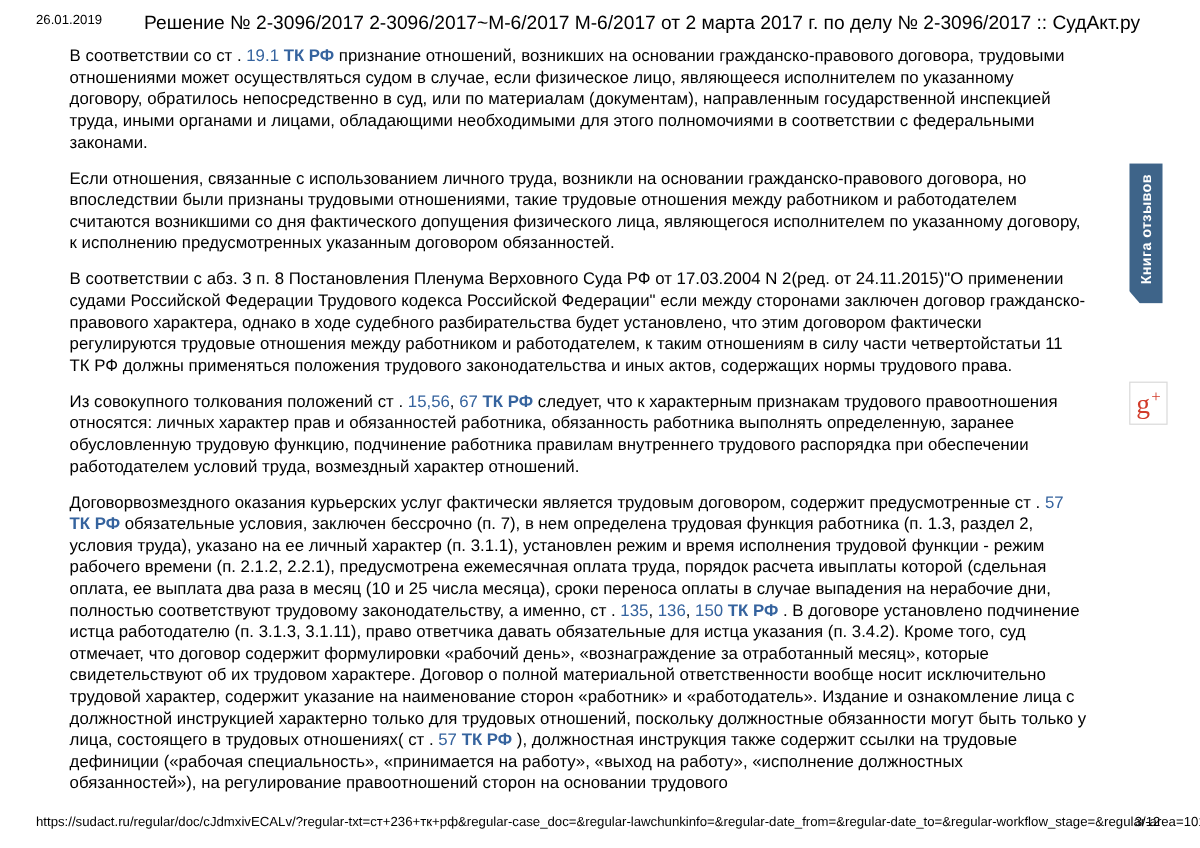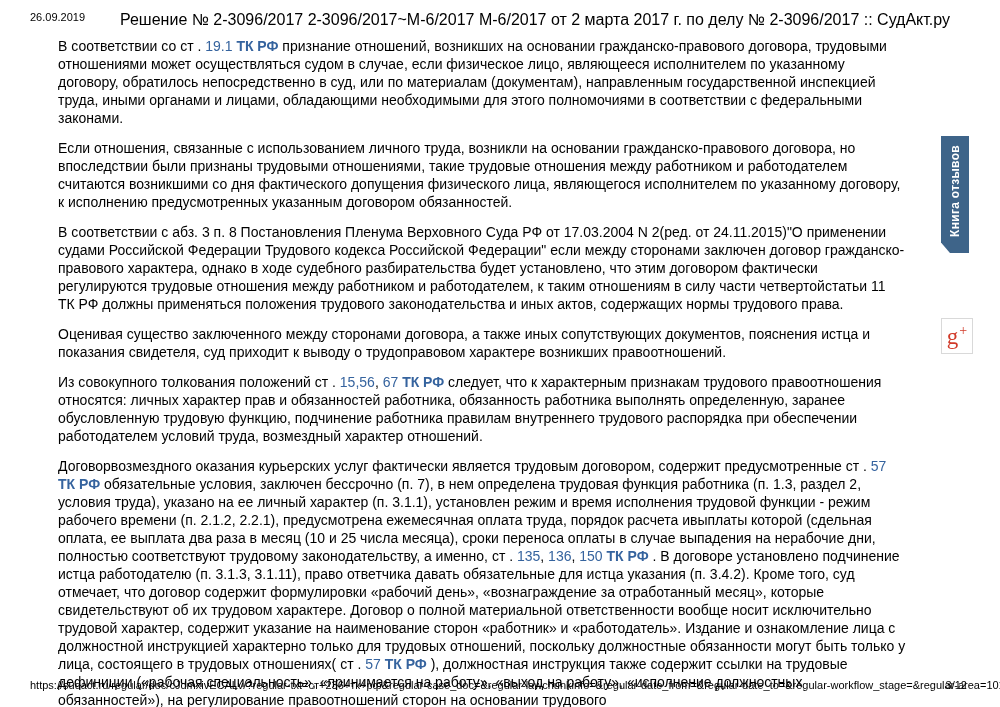--- a/index.html
+++ b/index.html
@@ -121,29 +121,28 @@
     color: #000;
     white-space: nowrap;
   }
 </style>
 </head>
 <body>
 
 <div class="page">
 
   <div>
-    <span class="hdr-date">26.09.2019</span>
+    <span class="hdr-date">26.01.2019</span>
     <span class="hdr-title">Решение № 2-3096/2017 2-3096/2017~М-6/2017 М-6/2017 от 2 марта 2017 г. по делу № 2-3096/2017 :: СудАкт.ру</span>
   </div>
 
   <div class="doc-body">
       <p><span class="">В соответствии со </span><span class="bold">ст</span><span class=""> . </span><a class="law-link">19.1 </a><a class="law-link bold">ТК РФ</a><span class=""> признание отношений, возникших на основании гражданско-правового договора, трудовыми отношениями может осуществляться судом в случае, если физическое лицо, являющееся исполнителем по указанному договору, обратилось непосредственно в суд, или по материалам (документам), направленным государственной инспекцией труда, иными органами и лицами, обладающими необходимыми для этого полномочиями в соответствии с федеральными законами.</span></p>
       <p><span class="">Если отношения, связанные с использованием личного труда, возникли на основании гражданско-правового договора, но впоследствии были признаны трудовыми отношениями, такие трудовые отношения между работником и работодателем считаются возникшими со дня фактического допущения физического лица, являющегося исполнителем по указанному договору, к исполнению предусмотренных указанным договором обязанностей.</span></p>
       <p><span class="">В соответствии с абз. 3 п. 8 Постановления Пленума Верховного Суда </span><span class="bold">РФ</span><span class=""> от 17.03.2004 N 2(ред. от 24.11.2015)"О применении судами </span><span class="bold">Российской</span><span class=""> Федерации </span><span class="bold">Трудового кодекса Российской</span><span class=""> Федерации" если между сторонами заключен договор гражданско-правового характера, однако в ходе судебного разбирательства будет установлено, что этим договором фактически регулируются трудовые отношения между работником и работодателем, к таким отношениям в силу части четвертойстатьи </span><span class="bold">11 ТК РФ</span><span class=""> должны применяться положения трудового законодательства и иных актов, содержащих нормы трудового права.</span></p>
-      <p><span class="">Оценивая существо заключенного между сторонами договора, а также иных сопутствующих документов, пояснения истца и показания свидетеля, суд приходит к выводу о трудоправовом характере возникших правоотношений.</span></p>
       <p><span class="">Из совокупного толкования положений </span><span class="bold">ст</span><span class=""> . </span><a class="law-link">15,56</a><span class="">, </span><a class="law-link">67 </a><a class="law-link bold">ТК РФ</a><span class=""> следует, что к характерным признакам трудового правоотношения относятся: личных характер прав и обязанностей работника, обязанность работника выполнять определенную, заранее обусловленную трудовую функцию, подчинение работника правилам внутреннего трудового распорядка при обеспечении работодателем условий труда, возмездный характер отношений.</span></p>
       <p><span class="">Договорвозмездного оказания курьерских услуг фактически является трудовым договором, содержит предусмотренные </span><span class="bold">ст</span><span class=""> . </span><a class="law-link">57 </a><a class="law-link bold">ТК РФ</a><span class=""> обязательные условия, заключен бессрочно (п. 7), в нем определена трудовая функция работника (п. 1.3, раздел 2, условия труда), указано на ее личный характер (п. 3.1.1), установлен режим и время исполнения трудовой функции - режим рабочего времени (п. 2.1.2, 2.2.1), предусмотрена ежемесячная оплата труда, порядок расчета ивыплаты которой (сдельная оплата, ее выплата два раза в месяц (10 и 25 числа месяца), сроки переноса оплаты в случае выпадения на нерабочие дни, полностью соответствуют трудовому законодательству, а именно, </span><span class="bold">ст</span><span class=""> . </span><a class="law-link">135</a><span class="">, </span><a class="law-link">136</a><span class="">, </span><a class="law-link">150 </a><a class="law-link bold">ТК РФ</a><span class=""> . В договоре установлено подчинение истца работодателю (п. 3.1.3, 3.1.11), право ответчика давать обязательные для истца указания (п. 3.4.2). Кроме того, суд отмечает, что договор содержит формулировки «рабочий день», «вознаграждение за отработанный месяц», которые свидетельствуют об их трудовом характере. Договор о полной материальной ответственности вообще носит исключительно трудовой характер, содержит указание на наименование сторон «работник» и «работодатель». Издание и ознакомление лица с должностной инструкцией характерно только для трудовых отношений, поскольку должностные обязанности могут быть только у лица, состоящего в трудовых отношениях( </span><span class="bold">ст</span><span class=""> . </span><a class="law-link">57 </a><a class="law-link bold">ТК РФ</a><span class=""> ), должностная инструкция также содержит ссылки на трудовые дефиниции («рабочая специальность», «принимается на работу», «выход на работу», «исполнение должностных обязанностей»), на регулирование правоотношений сторон на основании трудового</span></p>
     </div>
 
   <div class="feedback-tab">
     <span class="feedback-label">Книга отзывов</span>
   </div>
 
   <div class="gplus">
     <span class="gplus-glyph"><span class="g">g</span><span class="plus">+</span></span>

